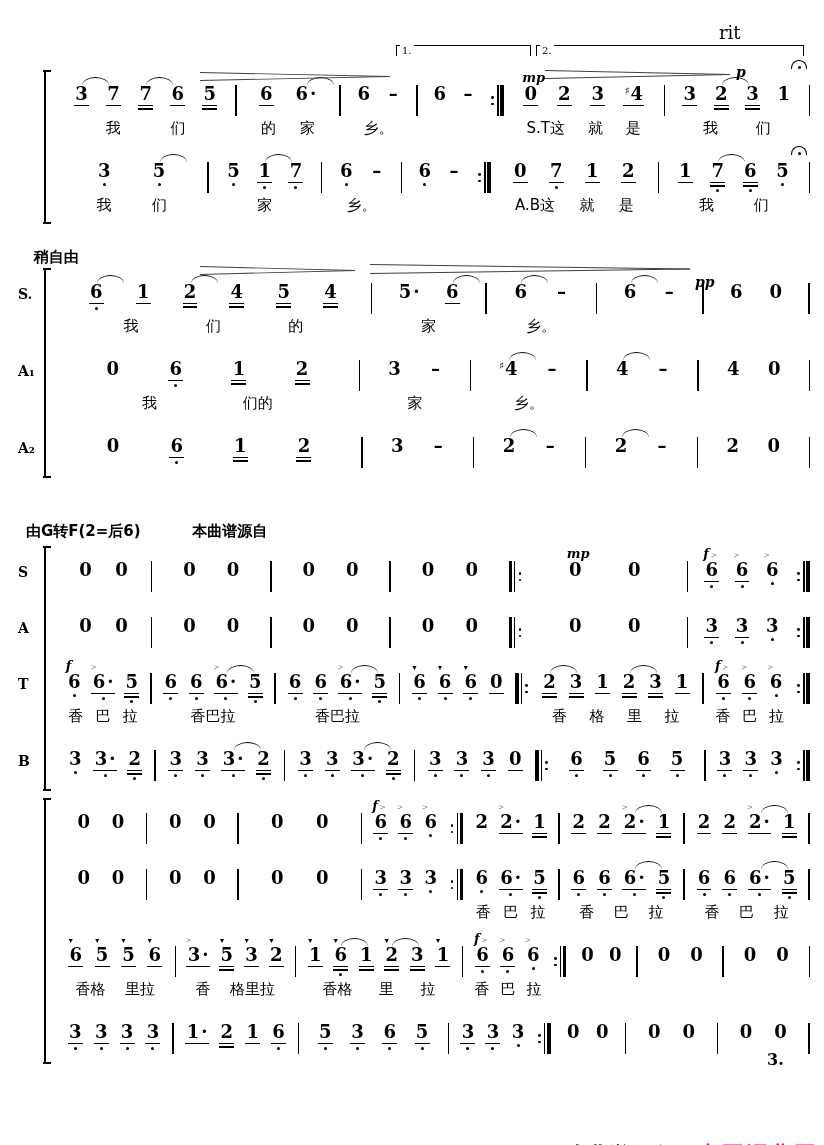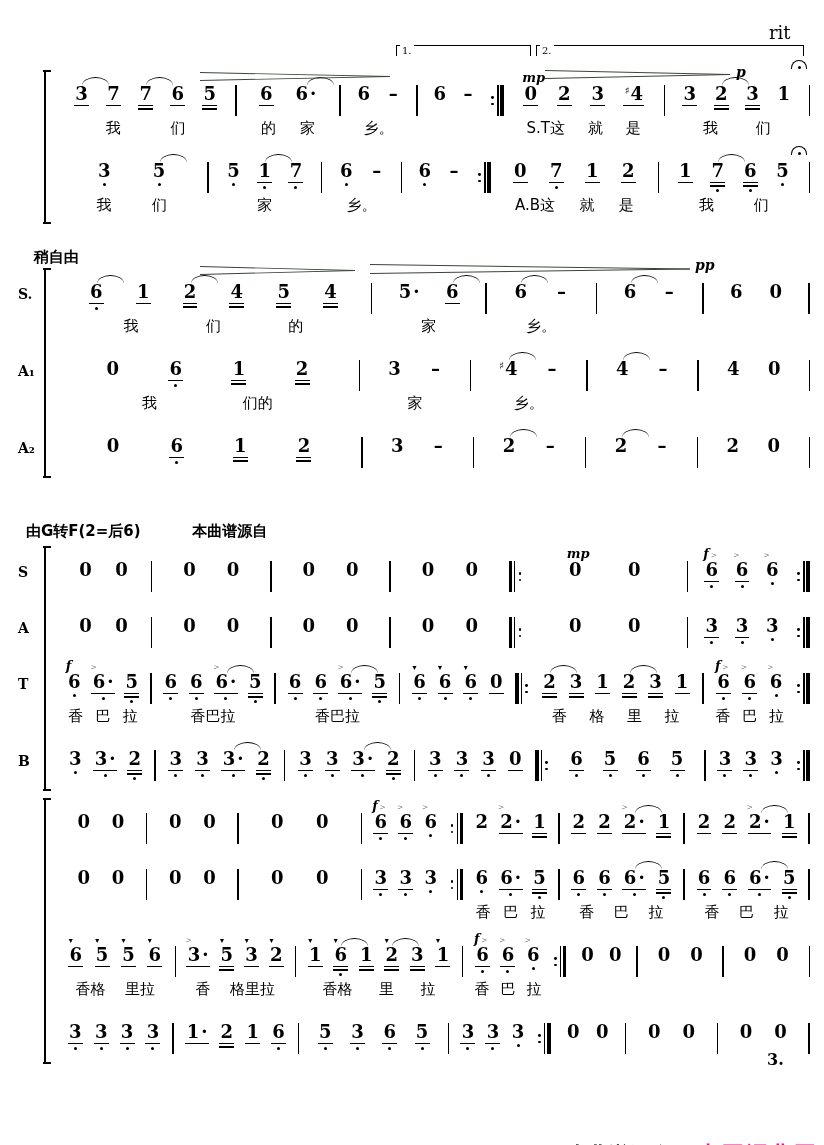--- a/index.html
+++ b/index.html
@@ -1,20 +1,20 @@
 <!DOCTYPE html>
 <html><head>
 <meta charset="utf-8">
 <style>
   html,body{margin:0;padding:0;background:#e8e8e8;}
   .page{position:relative;width:824px;height:1145px;background:#ffffff;color:#000;
         font-family:"Liberation Serif",serif;overflow:hidden;margin:0 auto;}
   .site-header{position:absolute;top:4px;left:0;right:0;text-align:center;
         font-size:12.5px;font-weight:bold;font-family:"DejaVu Sans",sans-serif;}
-  .rit{position:absolute;top:22px;left:769px;font-size:18px;font-family:"DejaVu Serif",serif;}
+  .rit{position:absolute;top:22px;left:719px;font-size:18px;font-family:"DejaVu Serif",serif;}
   #score{position:absolute;inset:0;}
   .system{position:absolute;left:18px;right:14px;}
   .sys-grid{position:relative;display:grid;grid-template-columns:26px 12px 1fr;}
   .bracket{position:absolute;left:26px;width:5px;bottom:4px;border-left:2.6px solid #000;}
   .bracket::before,.bracket::after{content:'';position:absolute;left:-2.6px;width:8px;height:2.2px;background:#000;}
   .bracket::before{top:-2px;} .bracket::after{bottom:-2px;}
   .vlabel{grid-column:1;font-weight:bold;font-size:14px;font-family:"DejaVu Serif",serif;padding-top:16px;white-space:nowrap;}
   .rowcell{grid-column:3;margin-bottom:9px;}
   .notesline{display:flex;align-items:flex-start;}
   .measure{display:flex;flex-direction:column;min-width:0;}
@@ -2314,20 +2314,20 @@
         <line x1="0" y1="0.5" x2="100" y2="4.5" stroke="#3a463a" stroke-width="0.9"></line>
         <line x1="0" y1="8.5" x2="100" y2="4.5" stroke="#3a463a" stroke-width="0.9"></line>
       </svg>
   </div>
   <div class="hp" style="left:370px;top:264px;width:320px;height:10px;">
     <svg viewBox="0 0 100 10" preserveAspectRatio="none">
         <line x1="0" y1="0.5" x2="100" y2="5" stroke="#3a463a" stroke-width="0.9"></line>
         <line x1="0" y1="9.5" x2="100" y2="5" stroke="#3a463a" stroke-width="0.9"></line>
       </svg>
   </div>
-  <div class="hp-label" style="left:695px;top:257px;">pp</div>
+  <div class="hp-label" style="left:695px;top:274px;">pp</div>
 
   <div class="page-num">3.</div>
   <div class="footer">
     <span class="prefix">本曲谱源自</span>
     <span class="brand" style="color: rgb(238, 17, 128);">中国词曲网</span>
   </div>
 </div>
 
 </body></html>

